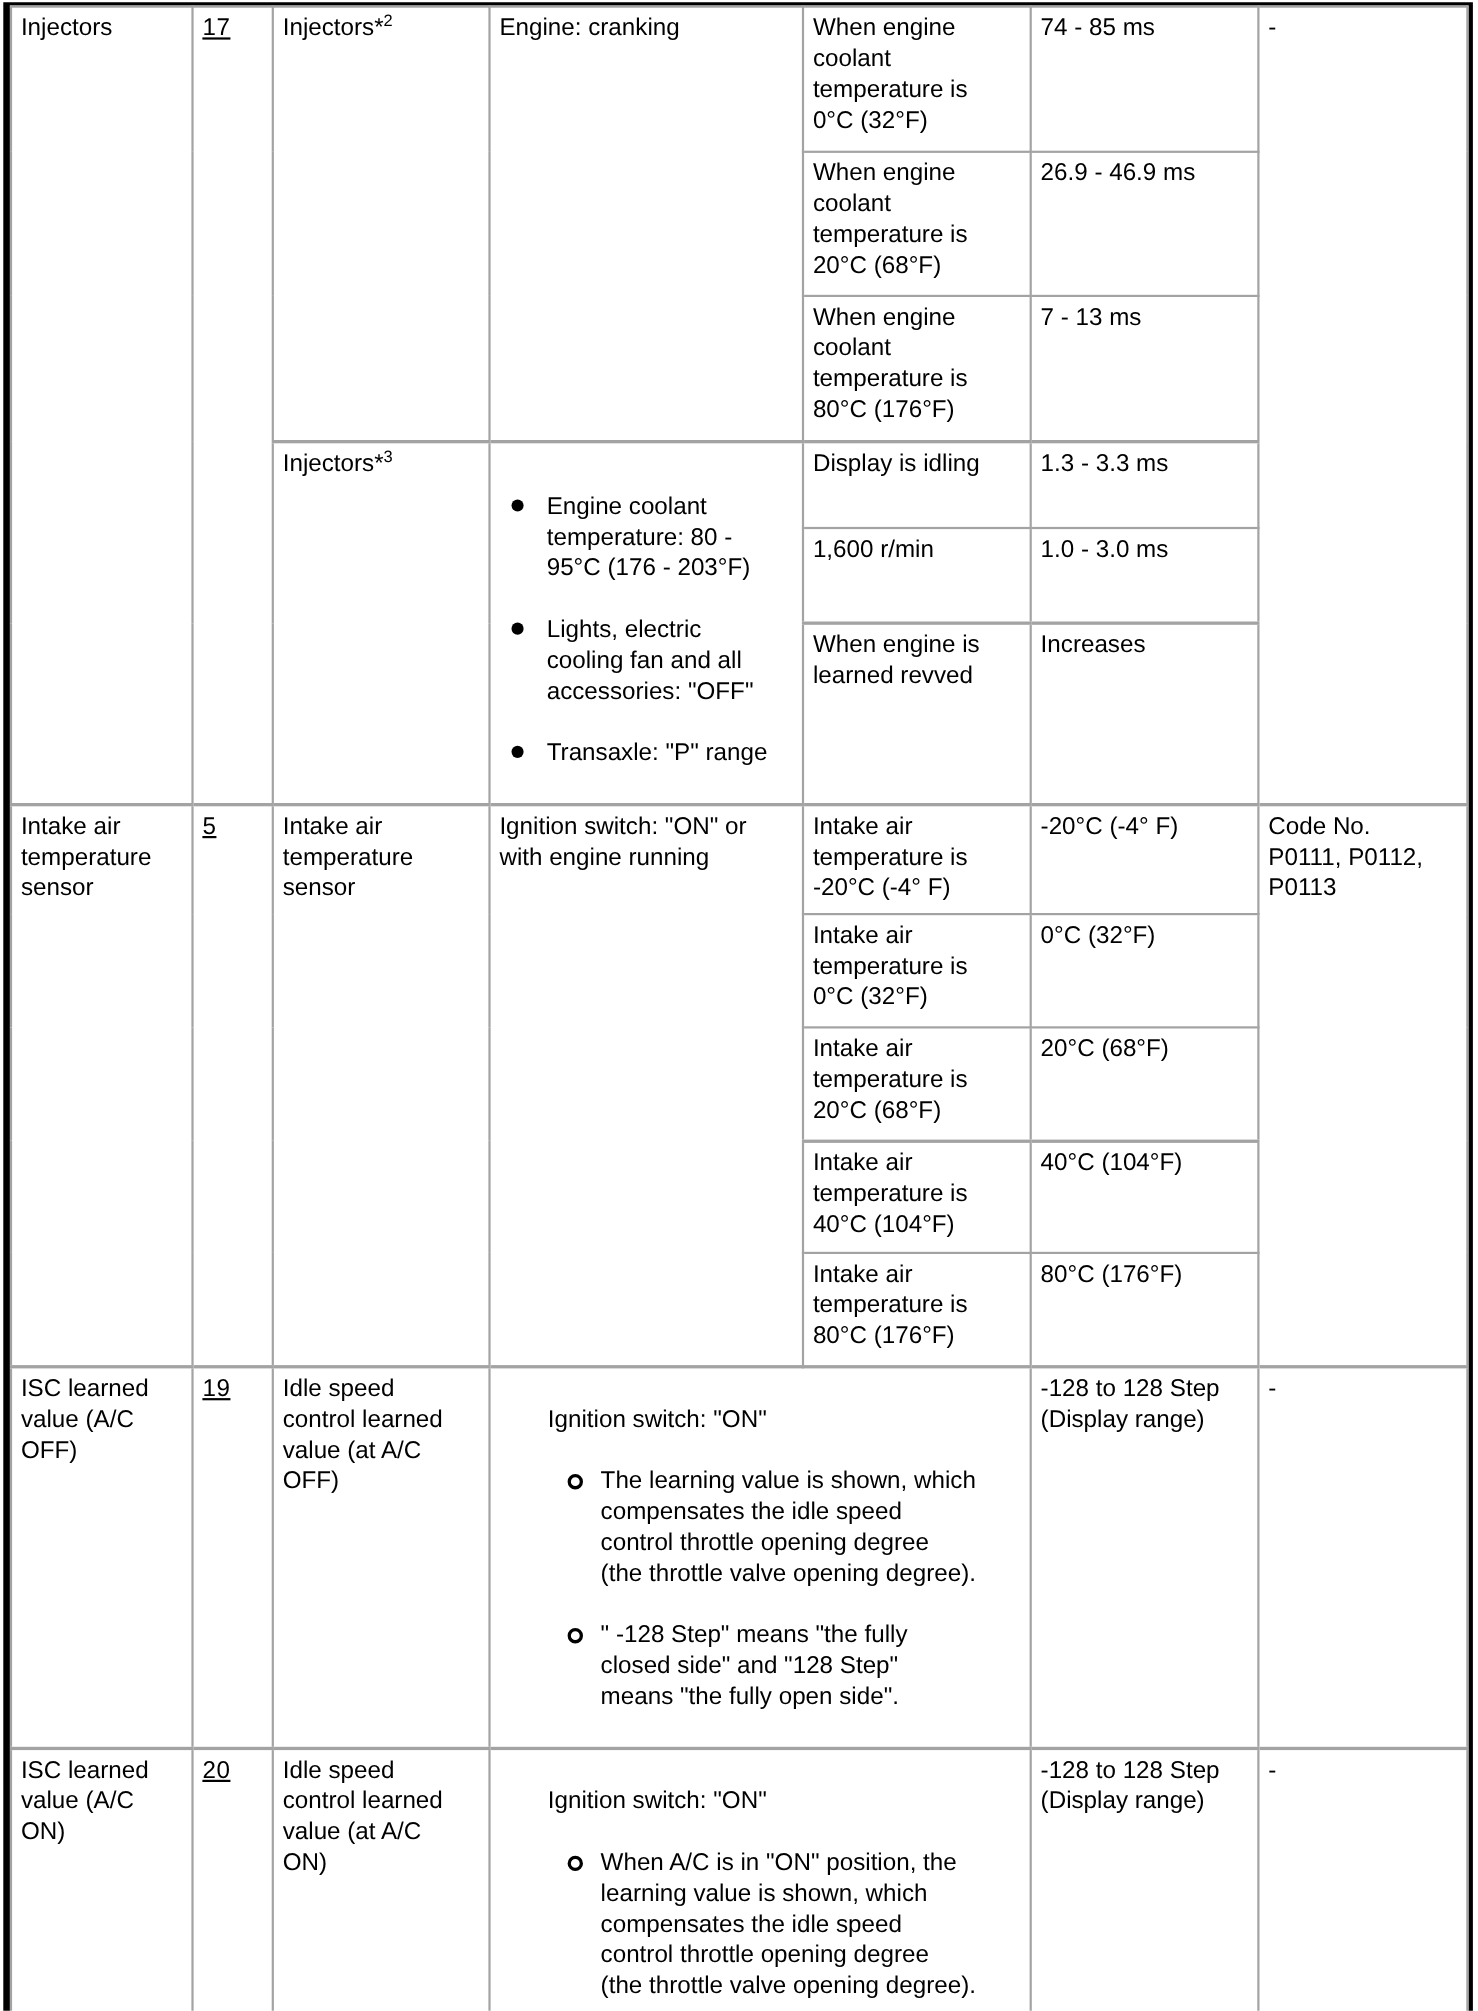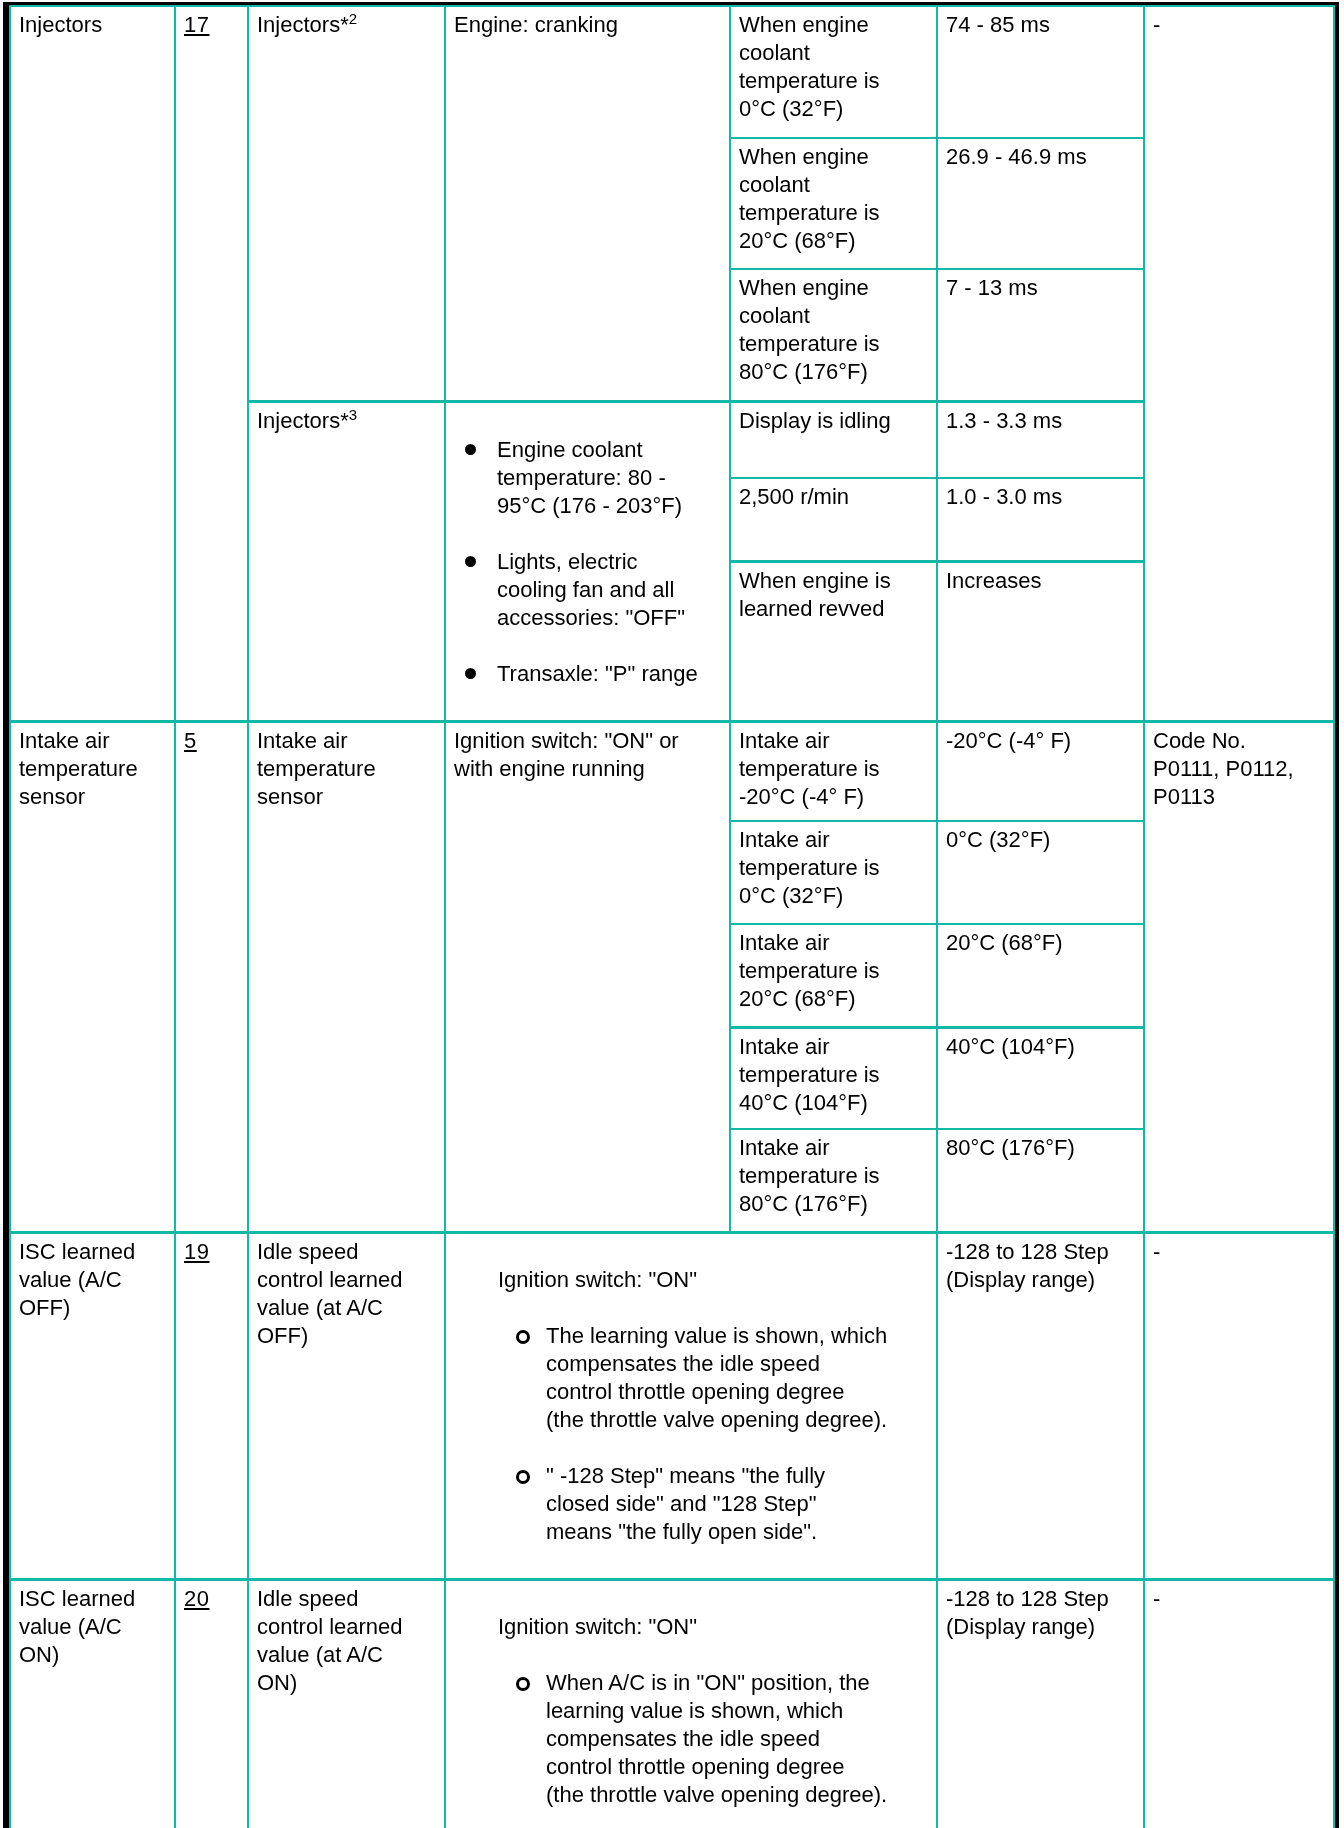--- a/index.html
+++ b/index.html
@@ -23,29 +23,29 @@
   }
   table.spec {
     border-collapse: collapse;
     table-layout: fixed;
     width: 1324px;
     font-size: 22px;
     line-height: 28px;
     color: #000;
   }
   td {
-    border: 2px solid #14b8a6;
+    border: 2px solid #a3a3a3;
     vertical-align: top;
     padding: 4px 6px 4px 8px;
     overflow: hidden;
     white-space: pre-line;
   }
   tr.group-top td { border-top-width: 3px; }
   td.sub-top { border-top-width: 3px; }
-  .bullets { padding-top: 5px; margin-left: 25px; }
+  .bullets { padding-top: 15px; margin-left: 25px; }
   .bullet-row {
     display: flex;
     align-items: flex-start;
   }
   .bullet-row .marker {
     flex: 0 0 auto;
     margin-top: 8px;
   }
   .m-solid {
     width: 11px; height: 11px;
@@ -128,21 +128,21 @@
             </div>
             <div class="bullet-row">
               <span class="marker m-solid"></span>
               <span class="btext">Transaxle: "P" range</span>
             </div>
           </td>
           <td class="sub-top">Display is idling</td>
           <td class="sub-top">1.3 - 3.3 ms</td>
         </tr>
         <tr style="height:60px">
-          <td>2,500 r/min</td>
+          <td>1,600 r/min</td>
           <td>1.0 - 3.0 ms</td>
         </tr>
         <tr style="height:114px">
           <td class="sub-top">When engine is
 learned revved</td>
           <td class="sub-top">Increases</td>
         </tr>
 
         <tr class="group-top" style="height:100px">
           <td rowspan="5">Intake air

